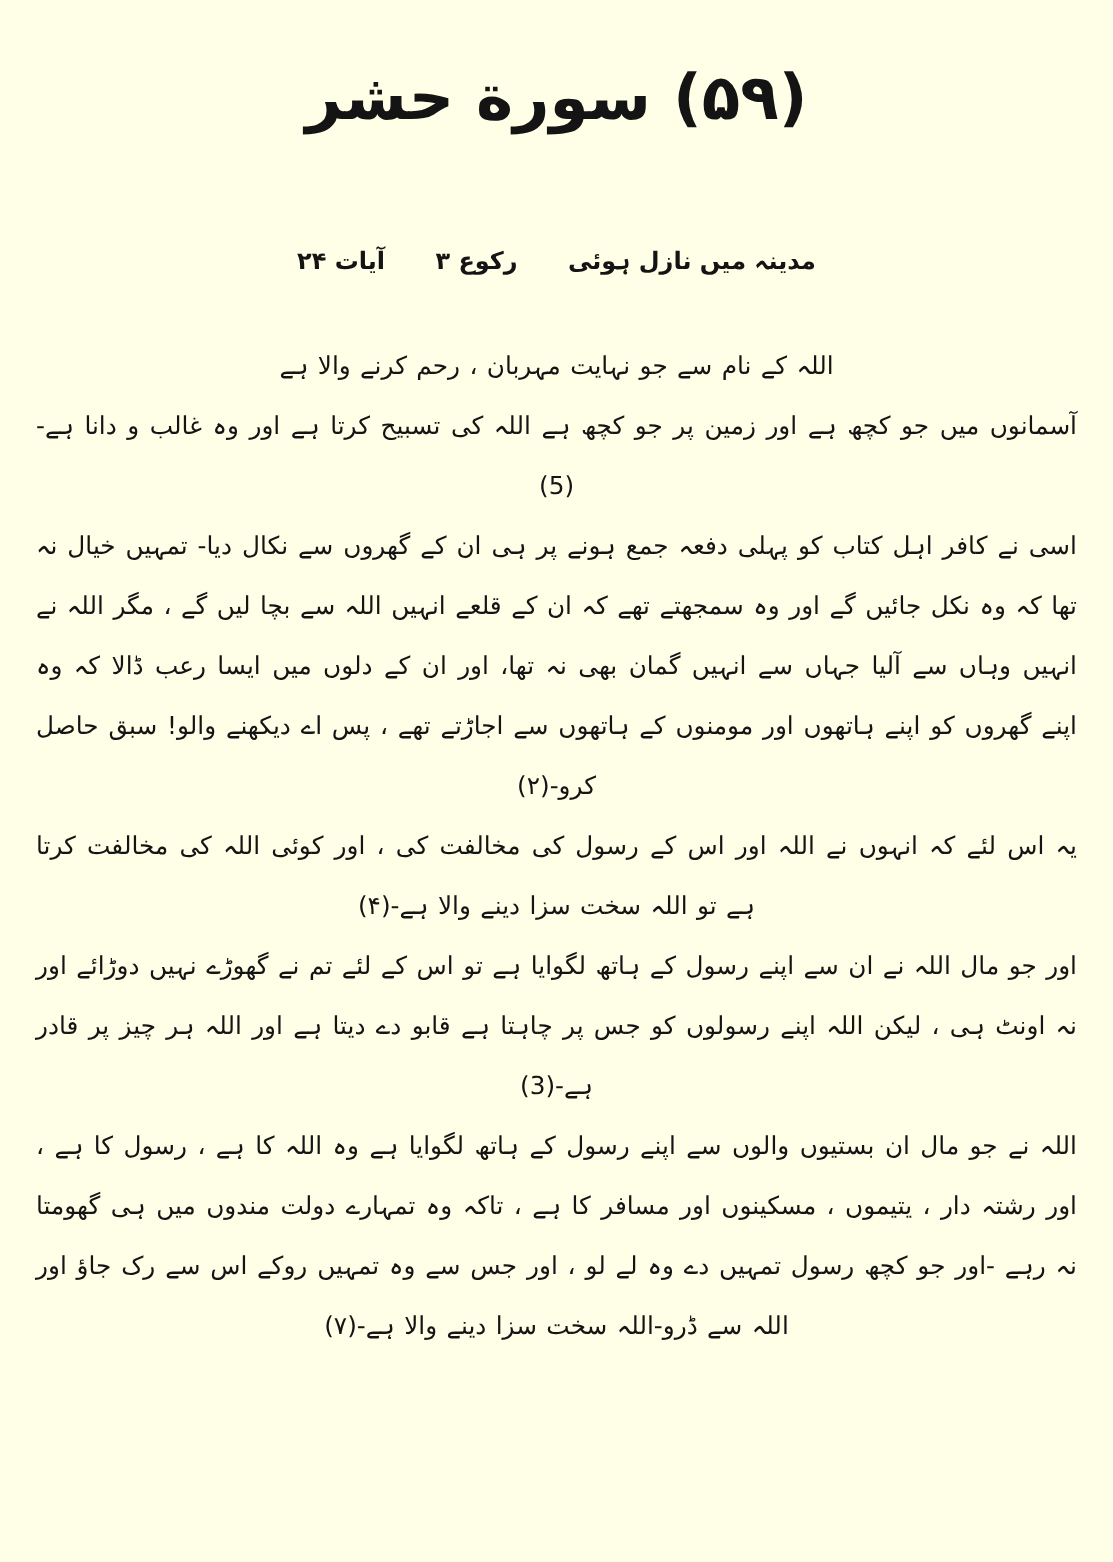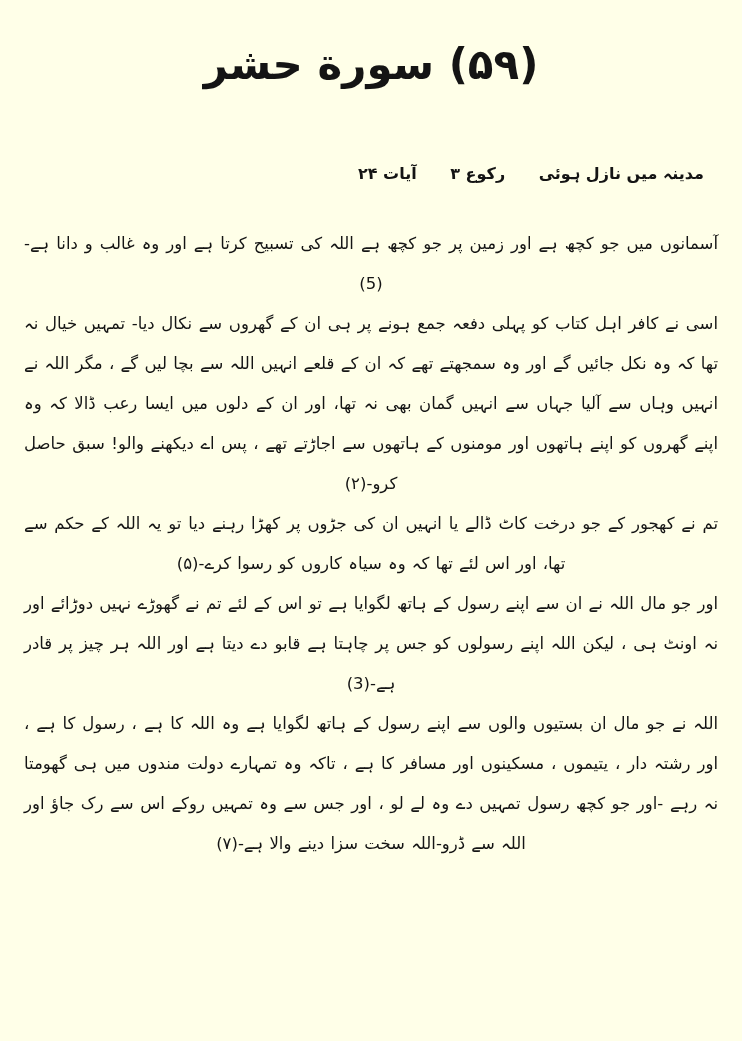--- a/index.html
+++ b/index.html
@@ -24,21 +24,21 @@
   .title {
     margin: 14px 0 0 0;
     text-align: center;
     font-size: 42px;
     line-height: 66px;
     font-weight: bold;
     letter-spacing: 1px;
   }
   .subtitle {
     margin-top: 64px;
-    text-align: right;
+    text-align: center;
     font-size: 16px;
     line-height: 24px;
     font-weight: bold;
   }
   .subtitle span {
     display: inline-block;
     margin: 0 14px;
   }
   .body-text {
     margin-top: 38px;
@@ -60,21 +60,22 @@
 
   <h1 class="title">(۵۹) سورة حشر</h1>
 
   <div class="subtitle">
     <span>مدینہ میں نازل ہوئی</span>
     <span>رکوع ۳</span>
     <span>آیات ۲۴</span>
   </div>
 
   <div class="body-text">
+    <p class="bismillah">اللہ کے نام سے جو نہایت مہربان ، رحم کرنے والا ہے</p>
     <p class="verse">آسمانوں میں جو کچھ ہے اور زمین پر جو کچھ ہے اللہ کی تسبیح کرتا ہے اور وہ غالب و دانا ہے-(5)</p>
     <p class="verse">اسی نے کافر اہل کتاب کو پہلی دفعہ جمع ہونے پر ہی ان کے گھروں سے نکال دیا- تمہیں خیال نہ تھا کہ وہ نکل جائیں گے اور وہ سمجھتے تھے کہ ان کے قلعے انہیں اللہ سے بچا لیں گے ، مگر اللہ نے انہیں وہاں سے آلیا جہاں سے انہیں گمان بھی نہ تھا، اور ان کے دلوں میں ایسا رعب ڈالا کہ وہ اپنے گھروں کو اپنے ہاتھوں اور مومنوں کے ہاتھوں سے اجاڑتے تھے ، پس اے دیکھنے والو! سبق حاصل کرو-(۲)</p>
-    <p class="verse">تم نے کھجور کے جو درخت کاٹ ڈالے یا انہیں ان کی جڑوں پر کھڑا رہنے دیا تو یہ اللہ کے حکم سے تھا، اور اس لئے تھا کہ وہ سیاہ کاروں کو رسوا کرے-(۵)</p>
+    <p class="verse">یہ اس لئے کہ انہوں نے اللہ اور اس کے رسول کی مخالفت کی ، اور کوئی اللہ کی مخالفت کرتا ہے تو اللہ سخت سزا دینے والا ہے-(۴)</p>
     <p class="verse">اور جو مال اللہ نے ان سے اپنے رسول کے ہاتھ لگوایا ہے تو اس کے لئے تم نے گھوڑے نہیں دوڑائے اور نہ اونٹ ہی ، لیکن اللہ اپنے رسولوں کو جس پر چاہتا ہے قابو دے دیتا ہے اور اللہ ہر چیز پر قادر ہے-(3)</p>
     <p class="verse">اللہ نے جو مال ان بستیوں والوں سے اپنے رسول کے ہاتھ لگوایا ہے وہ اللہ کا ہے ، رسول کا ہے ، اور رشتہ دار ، یتیموں ، مسکینوں اور مسافر کا ہے ، تاکہ وہ تمہارے دولت مندوں میں ہی گھومتا نہ رہے -اور جو کچھ رسول تمہیں دے وہ لے لو ، اور جس سے وہ تمہیں روکے اس سے رک جاؤ اور اللہ سے ڈرو-اللہ سخت سزا دینے والا ہے-(۷)</p>
 
   </div>
 
 </div>
 
 </body></html>

